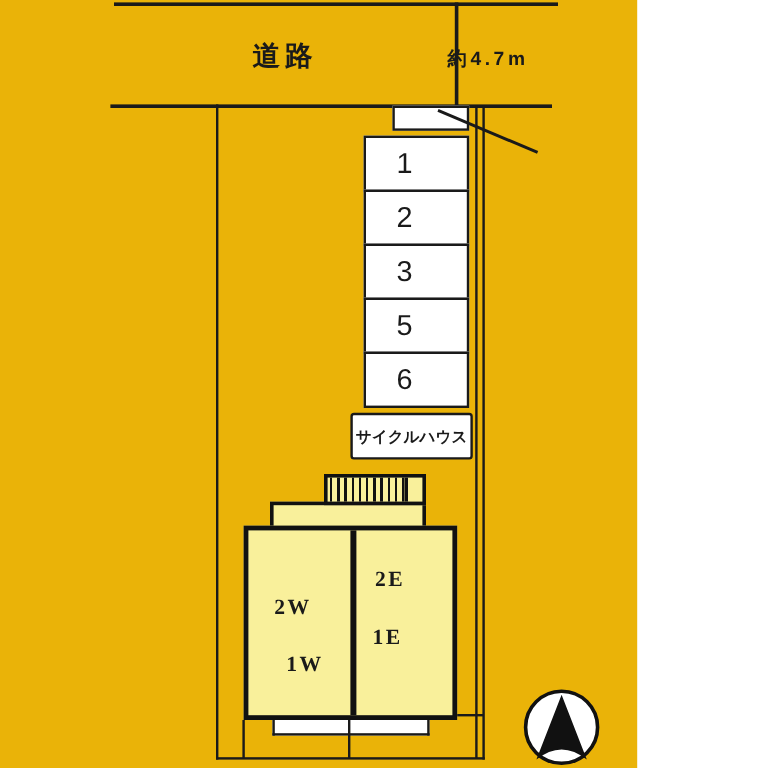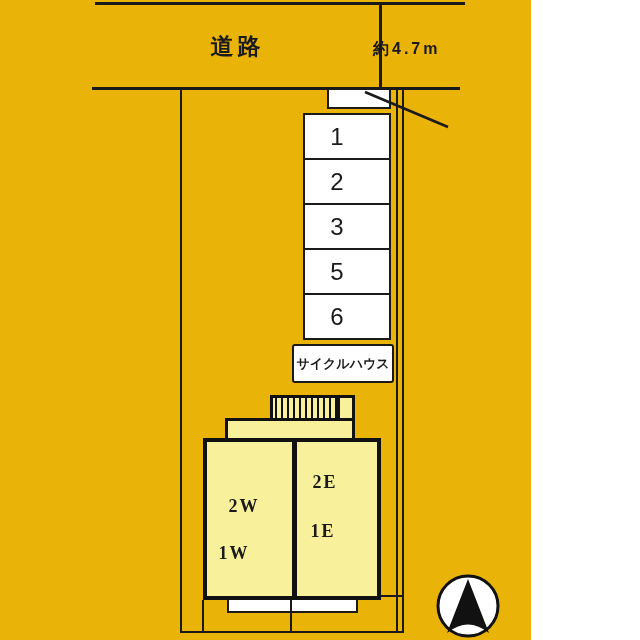--- a/index.html
+++ b/index.html
@@ -30,21 +30,21 @@
   .stairs .hatch{
     position:absolute;left:2px;top:0;width:62px;height:20px;
     background:repeating-linear-gradient(90deg,#111 0px,#111 2px,transparent 2px,transparent 6px);
   }
   .stairs .stair-divider{position:absolute;left:64px;top:0;width:3px;height:20px;background:#111;}
   .building{position:absolute;left:203px;top:438px;width:178px;height:162px;background:#F9F09B;border:4px solid #111;box-sizing:border-box;}
   .building .divider{position:absolute;left:85px;top:0;width:5px;height:154px;background:#111;}
   .room{position:absolute;width:60px;text-align:center;font-size:18px;font-weight:600;letter-spacing:2px;font-family:Liberation Serif, serif;}
   .room-2w{left:214px;top:496px;}
   .room-2e{left:295px;top:472px;}
-  .room-1w{left:204px;top:543px;}
+  .room-1w{left:224px;top:543px;}
   .room-1e{left:293px;top:521px;}
   .bottom-porch{position:absolute;left:227px;top:600px;width:131px;height:13px;box-sizing:border-box;background:#fff;
     border:2px solid #1a1a1a;border-top:none;}
   .overlay{position:absolute;left:0;top:0;pointer-events:none;}
 </style>
 </head>
 <body>
 
 <div class="canvas">
 

